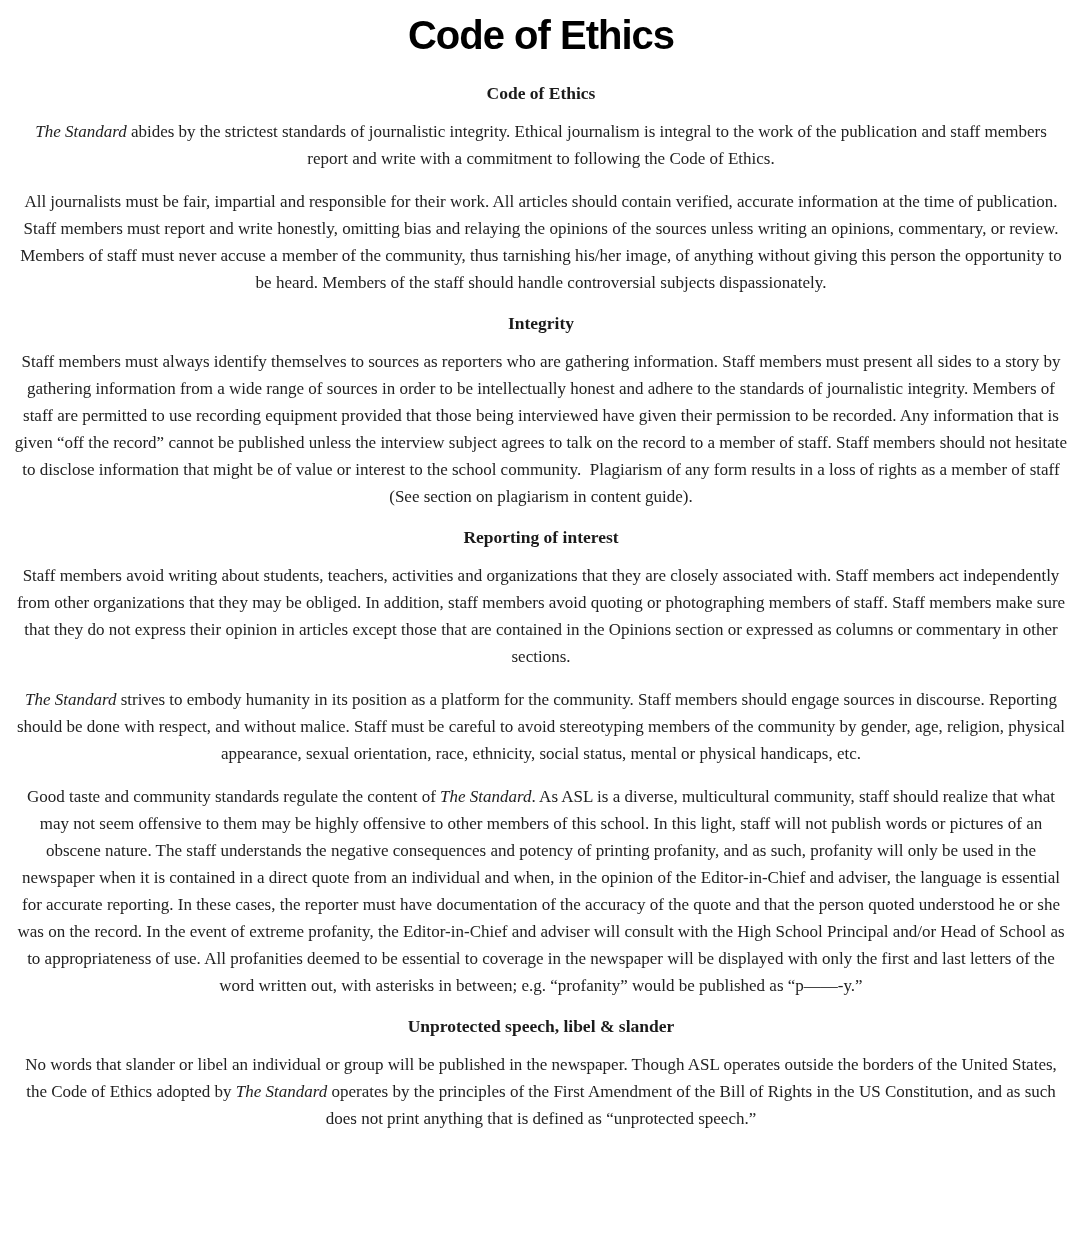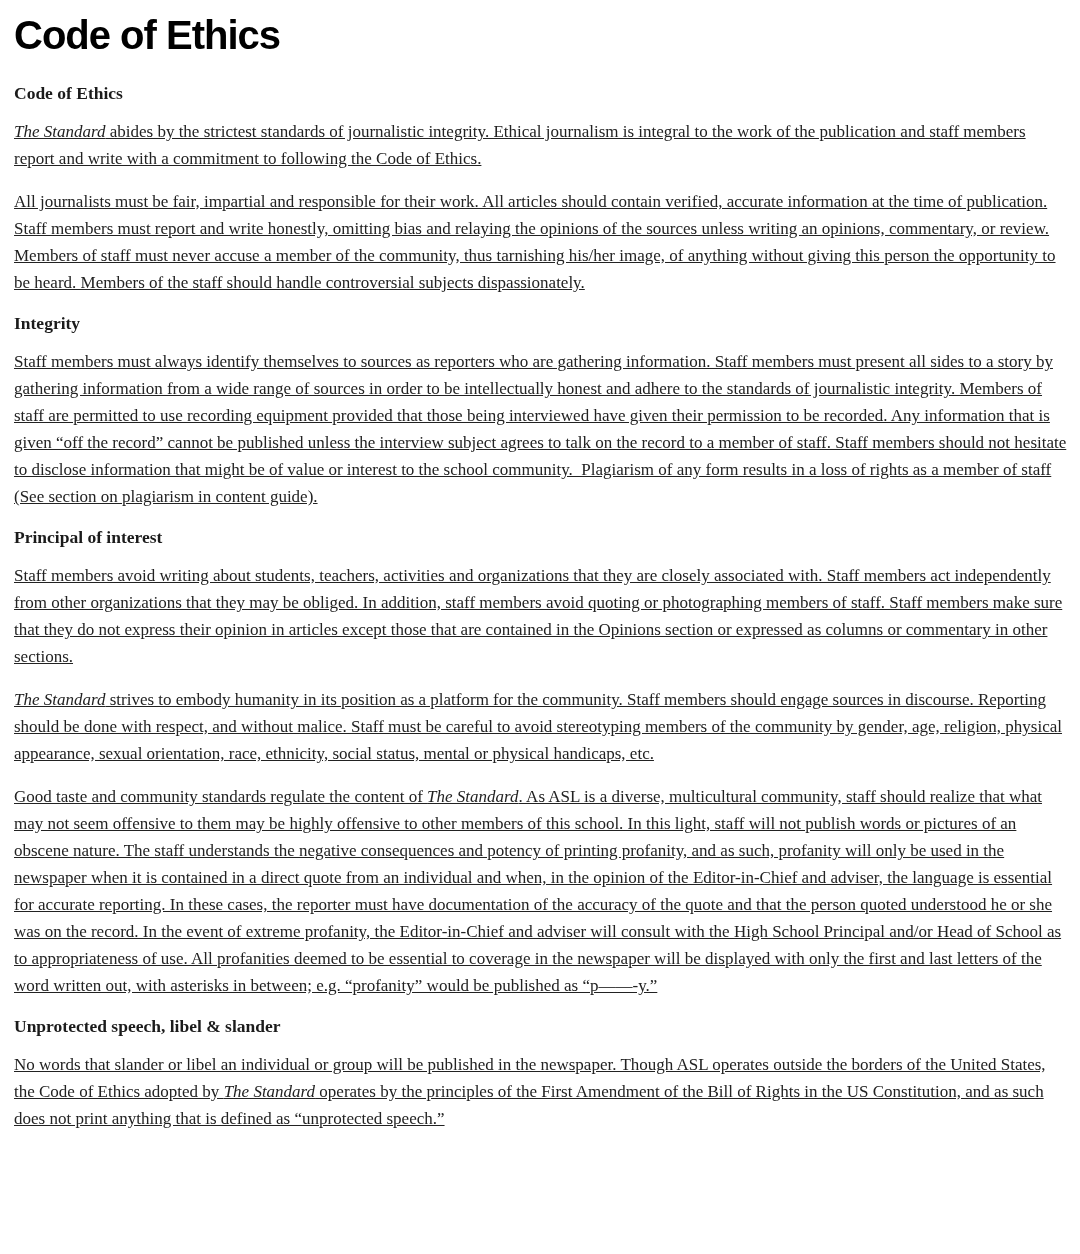--- a/index.html
+++ b/index.html
@@ -8,20 +8,21 @@
     background: #ffffff;
   }
   body {
     width: 1080px;
     min-height: 1254px;
   }
   .doc {
     padding: 12px 12px 0 14px;
     font-family: "Liberation Serif", serif;
     color: #222222;
+    text-align: center;
   }
   .doc-title {
     font-family: "Liberation Sans", sans-serif;
     font-weight: 700;
     font-size: 40px;
     line-height: 1.05;
     letter-spacing: -1px;
     color: #000000;
     margin: 2px 0 26px 0;
   }
@@ -31,37 +32,36 @@
     font-weight: 700;
     color: #1b1b1b;
     line-height: 22px;
     margin: 0 0 14px 0;
   }
   .body-para {
     font-size: 17px;
     line-height: 27px;
     margin: 0 0 16px 0;
     color: #222222;
-    text-decoration: underline;
   }
   .body-para em {
     font-style: italic;
   }
 </style>
 </head>
 <body>
 
 <main class="doc">
   <h1 class="doc-title">Code of Ethics</h1>
   <div id="sections">
       <h2 class="sec-heading">Code of Ethics</h2>
       <p class="body-para"><em>The Standard</em><span> abides by the strictest standards of journalistic integrity. Ethical journalism is integral to the work of the publication and staff members report and write with a commitment to following the Code of Ethics.</span></p>
       <p class="body-para"><span>All journalists must be fair, impartial and responsible for their work. All articles should contain verified, accurate information at the time of publication. Staff members must report and write honestly, omitting bias and relaying the opinions of the sources unless writing an opinions, commentary, or review. Members of staff must never accuse a member of the community, thus tarnishing his/her image, of anything without giving this person the opportunity to be heard. Members of the staff should handle controversial subjects dispassionately.</span></p>
       <h2 class="sec-heading">Integrity</h2>
       <p class="body-para"><span>Staff members must always identify themselves to sources as reporters who are gathering information. Staff members must present all sides to a story by gathering information from a wide range of sources in order to be intellectually honest and adhere to the standards of journalistic integrity. Members of staff are permitted to use recording equipment provided that those being interviewed have given their permission to be recorded. Any information that is given “off the record” cannot be published unless the interview subject agrees to talk on the record to a member of staff. Staff members should not hesitate to disclose information that might be of value or interest to the school community.&nbsp; Plagiarism of any form results in a loss of rights as a member of staff (See section on plagiarism in content guide).</span></p>
-      <h2 class="sec-heading">Principal of interest</h2>
+      <h2 class="sec-heading">Reporting of interest</h2>
       <p class="body-para"><span>Staff members avoid writing about students, teachers, activities and organizations that they are closely associated with. Staff members act independently from other organizations that they may be obliged. In addition, staff members avoid quoting or photographing members of staff. Staff members make sure that they do not express their opinion in articles except those that are contained in the Opinions section or expressed as columns or commentary in other sections.</span></p>
       <p class="body-para"><em>The Standard</em><span> strives to embody humanity in its position as a platform for the community. Staff members should engage sources in discourse. Reporting should be done with respect, and without malice. Staff must be careful to avoid stereotyping members of the community by gender, age, religion, physical appearance, sexual orientation, race, ethnicity, social status, mental or physical handicaps, etc.</span></p>
       <p class="body-para"><span>Good taste and community standards regulate the content of </span><em>The Standard</em><span>. As ASL is a diverse, multicultural community, staff should realize that what may not seem offensive to them may be highly offensive to other members of this school. In this light, staff will not publish words or pictures of an obscene nature. The staff understands the negative consequences and potency of printing profanity, and as such, profanity will only be used in the newspaper when it is contained in a direct quote from an individual and when, in the opinion of the Editor-in-Chief and adviser, the language is essential for accurate reporting. In these cases, the reporter must have documentation of the accuracy of the quote and that the person quoted understood he or she was on the record. In the event of extreme profanity, the Editor-in-Chief and adviser will consult with the High School Principal and/or Head of School as to appropriateness of use. All profanities deemed to be essential to coverage in the newspaper will be displayed with only the first and last letters of the word written out, with asterisks in between; e.g. “profanity” would be published as “p——-y.”</span></p>
       <h2 class="sec-heading">Unprotected speech, libel &amp; slander</h2>
       <p class="body-para"><span>No words that slander or libel an individual or group will be published in the newspaper. Though ASL operates outside the borders of the United States, the Code of Ethics adopted by </span><em>The Standard</em><span> operates by the principles of the First Amendment of the Bill of Rights in the US Constitution, and as such does not print anything that is defined as “unprotected speech.”</span></p>
     </div>
 </main>
 
 </body></html>

